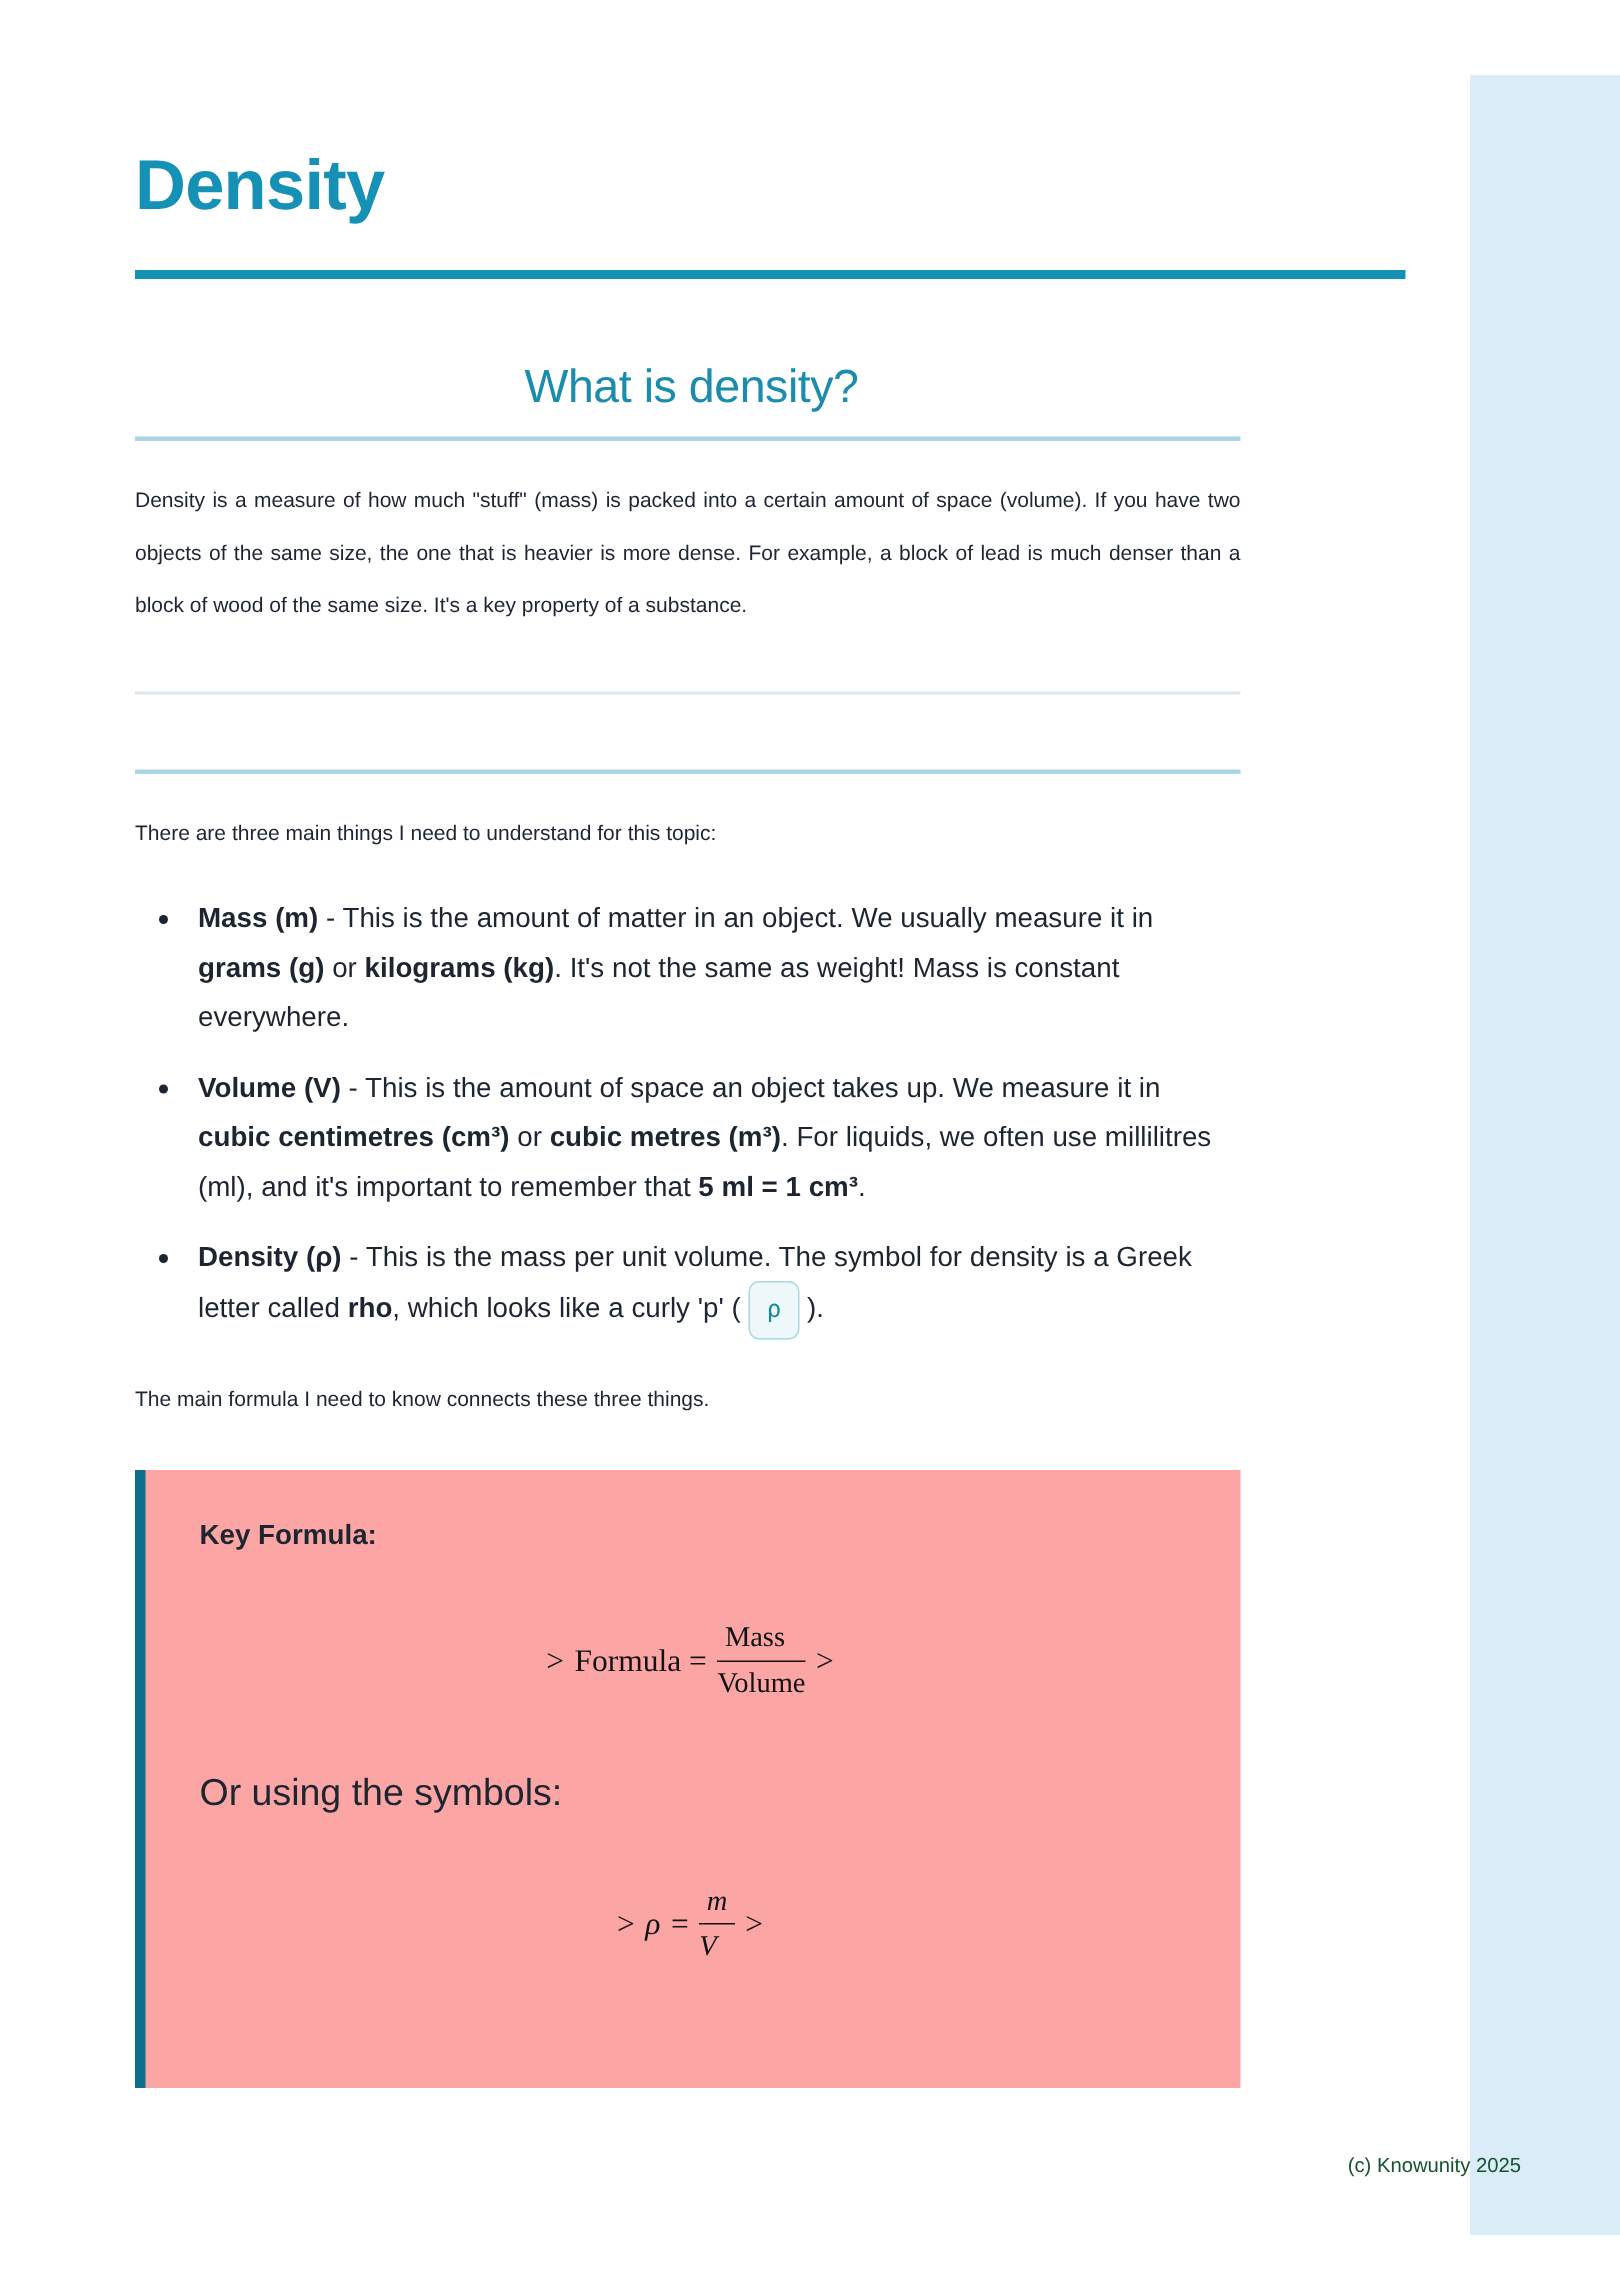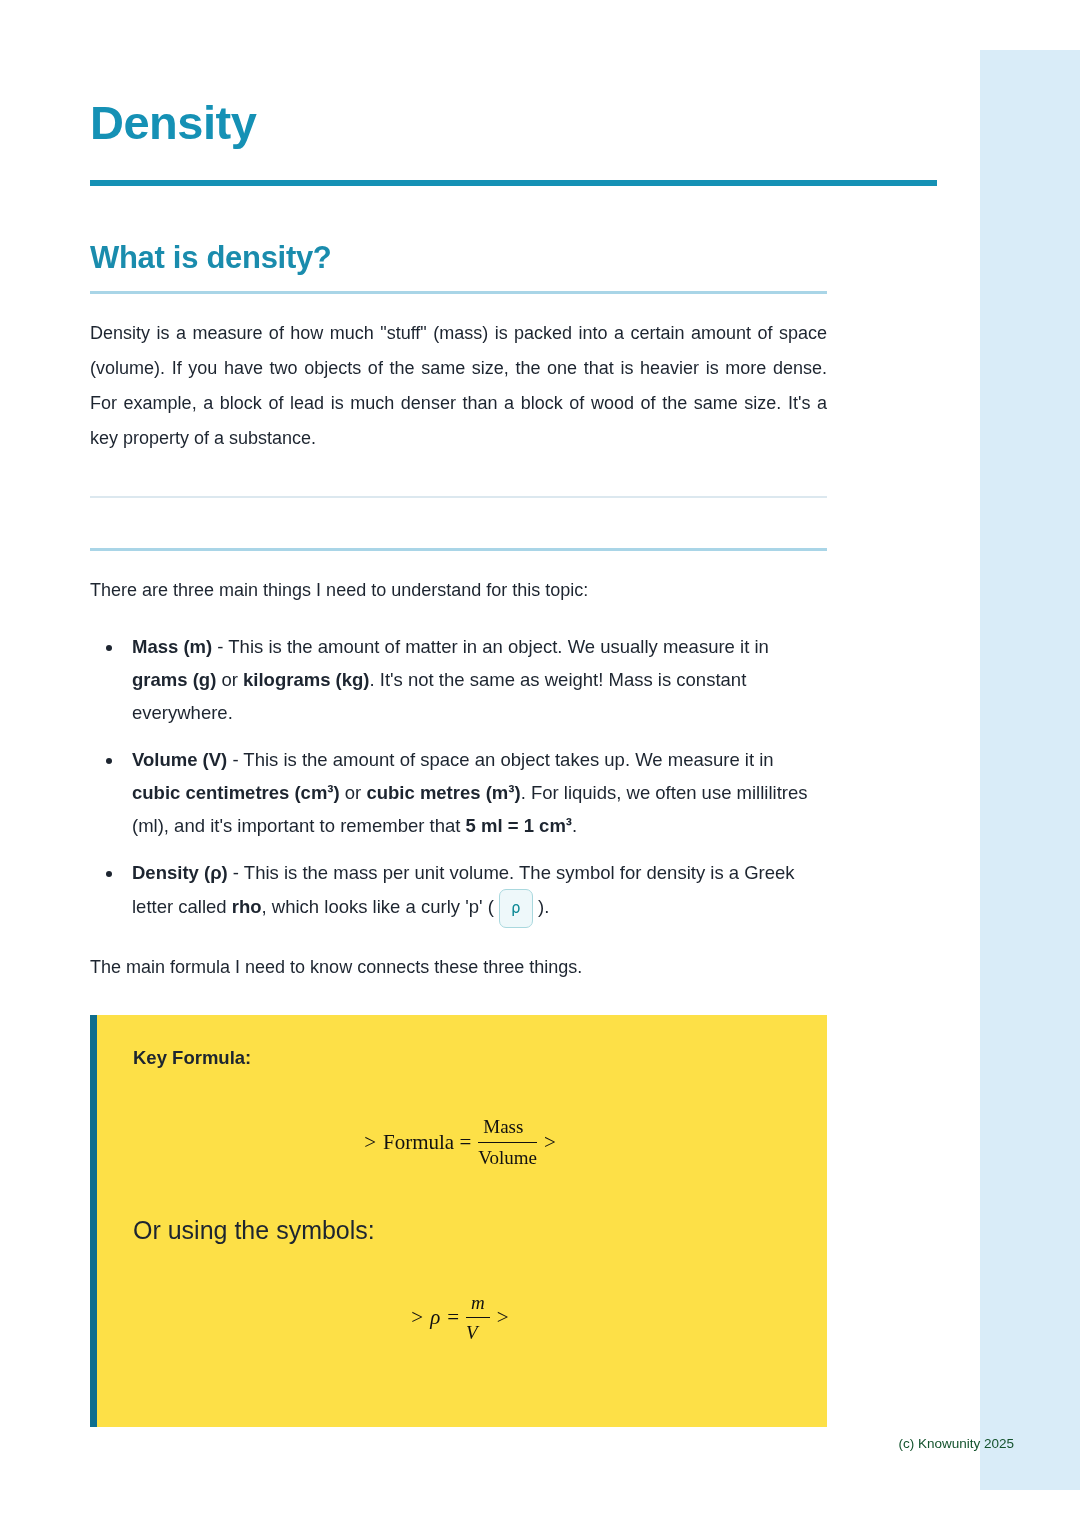--- a/index.html
+++ b/index.html
@@ -33,34 +33,35 @@
     letter-spacing: -0.5px;
     color: #1591b5;
   }
   .title-rule {
     width: 847px; height: 6px;
     background: #1591b5;
     margin-top: 30px;
   }
   h2.section-heading {
     font-size: 31px;
-    font-weight: 700;
+    font-weight: 400;
     letter-spacing: -0.3px;
     color: #1a8cad;
+    text-align: center;
   }
   .h2-rule {
     width: 737px; height: 3px;
     background: #a9d5e7;
     margin-top: 15px;
   }
   .sec-1 { margin-top: 54px; }
   .sec-2 { margin-top: 50px; }
   p.body-text {
     width: 737px;
-    font-size: 18px;
+    font-size: 14px;
     line-height: 35px;
     margin-top: 22px;
   }
   p.justified { text-align: justify; }
   hr.divider {
     width: 737px;
     border: none;
     border-top: 2px solid #dce8ef;
     margin-top: 40px;
   }
@@ -84,21 +85,21 @@
     border: 1px solid #a9d8de;
     border-radius: 7px;
     background: #eef8fa;
     color: #0f8a96;
     font-size: 16px;
     font-family: "DejaVu Sans Mono", monospace;
   }
   .callout {
     width: 737px;
     margin-top: 30px;
-    background: #fde047;
+    background: #fca5a5;
     border-left: 7px solid #0f6e8e;
     padding: 32px 40px 36px 36px;
   }
   .callout-label {
     font-size: 18.5px;
     font-weight: 700;
   }
   .callout-text {
     font-size: 25px;
   }

